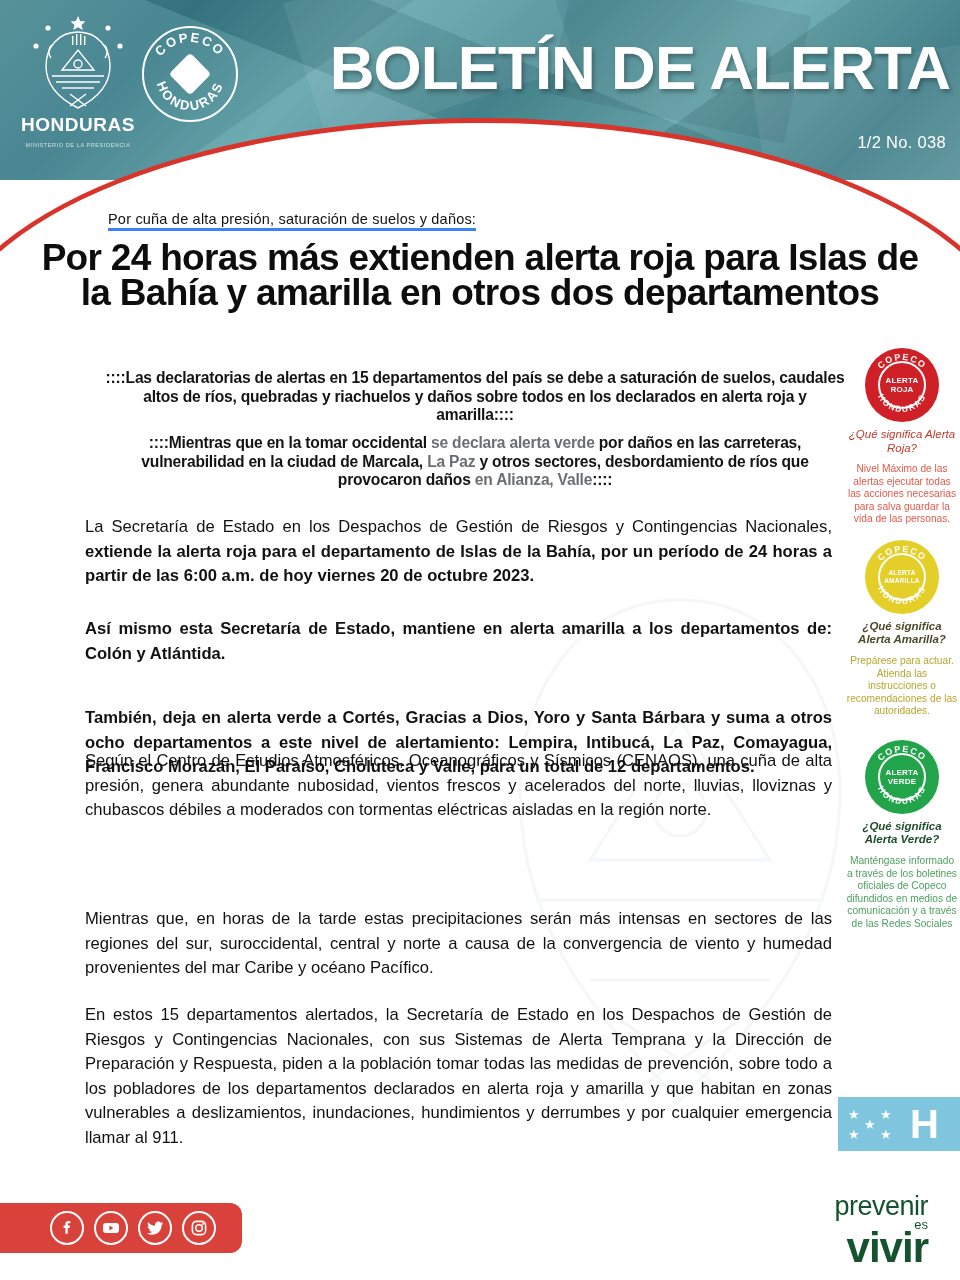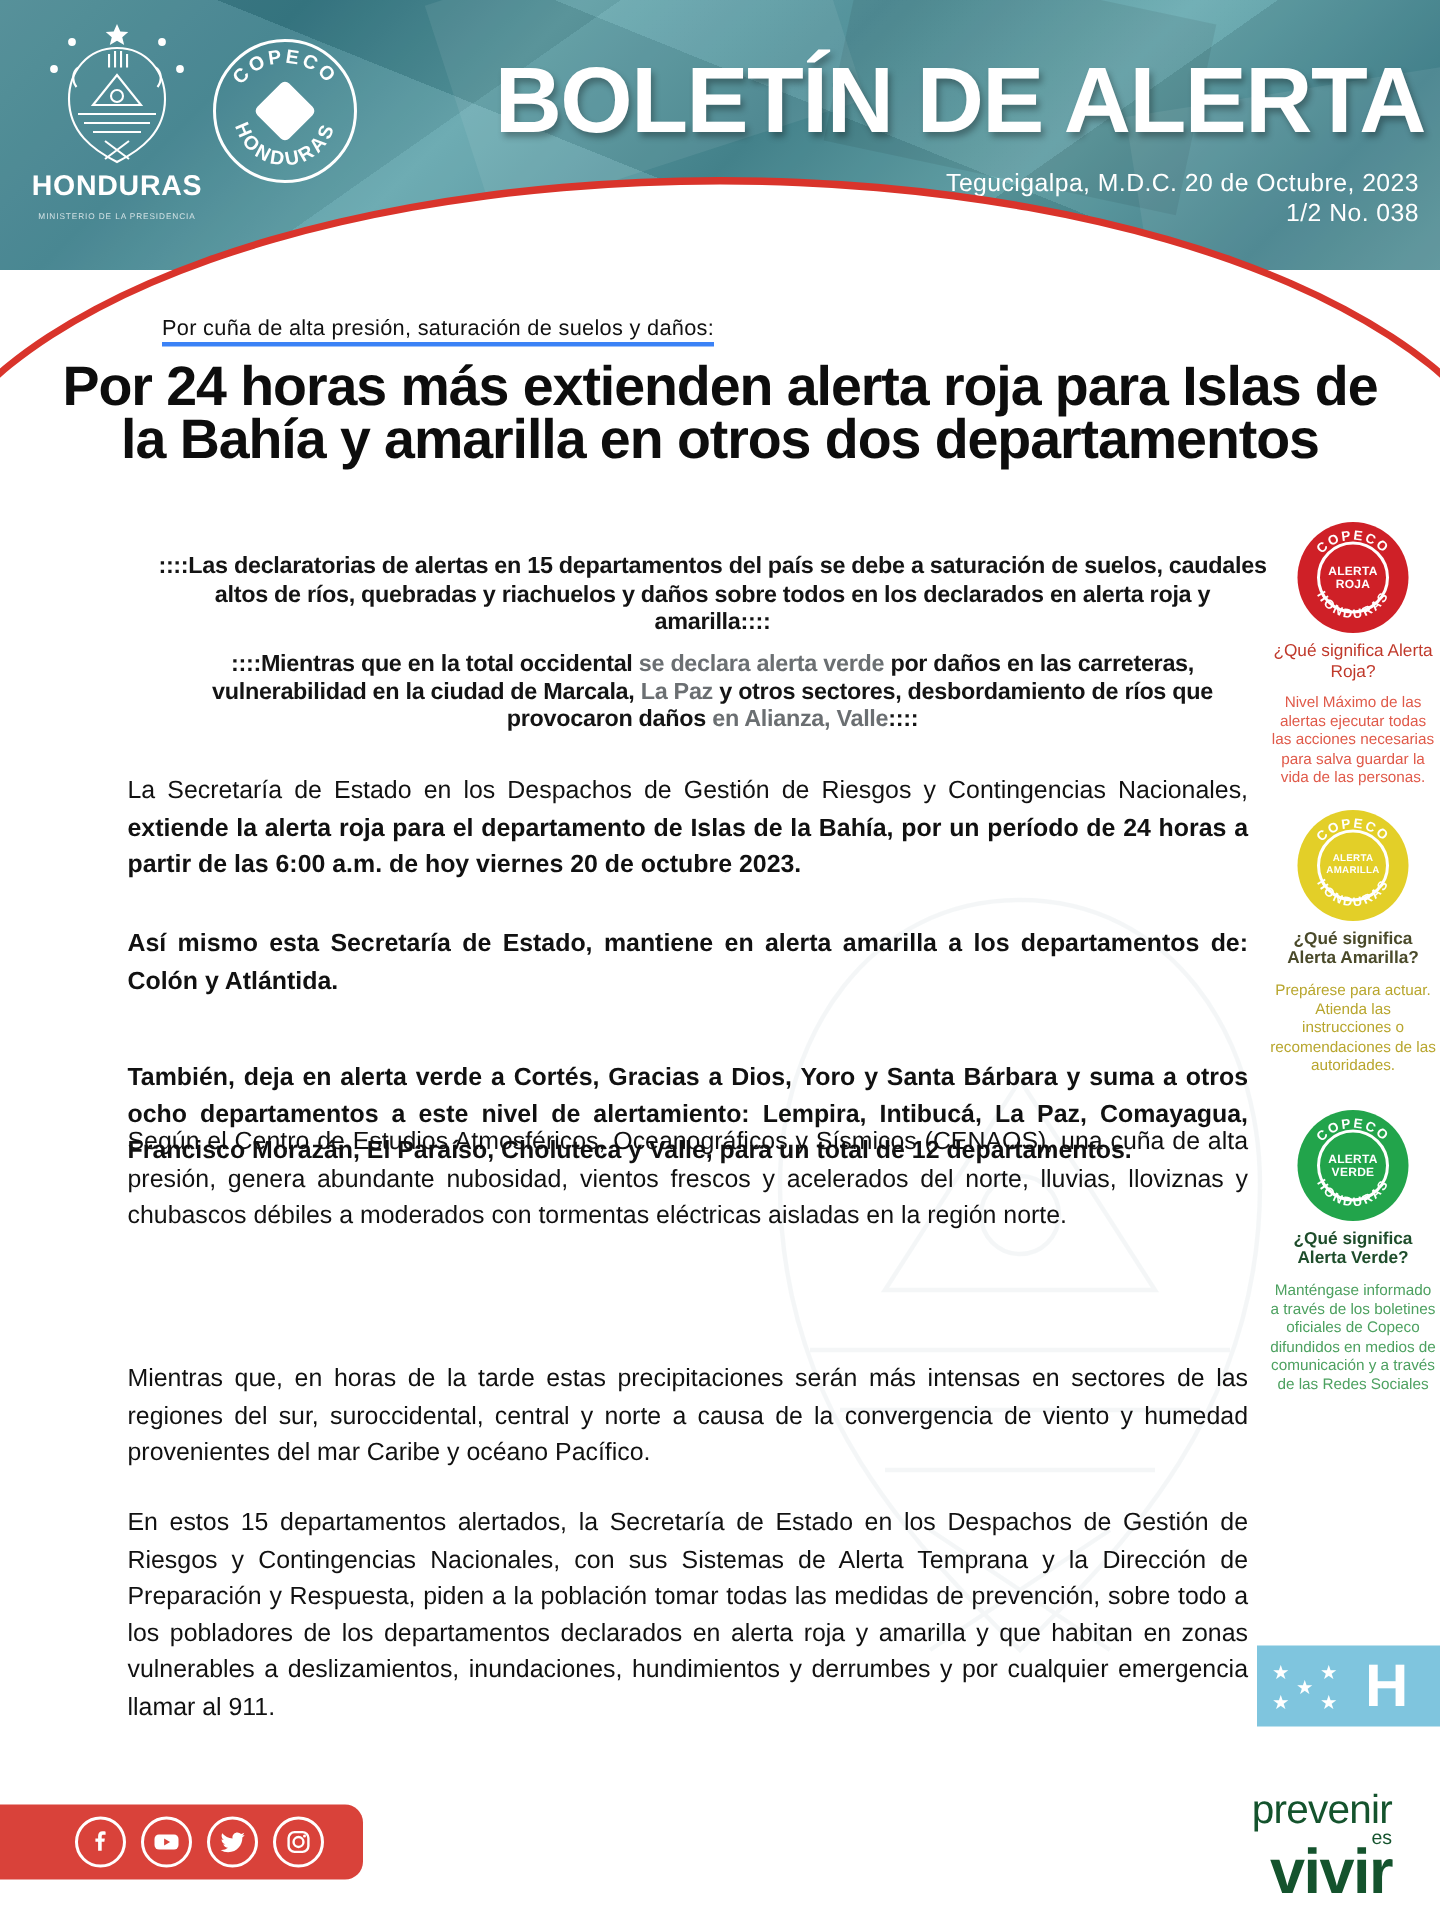--- a/index.html
+++ b/index.html
@@ -131,21 +131,21 @@
     position:absolute;left:13px;top:13px;width:48px;height:48px;border-radius:50%;
     border:2px solid #fff;box-sizing:border-box;
   }
   .seal .inner-txt{
     position:absolute;left:0;top:0;width:74px;height:74px;
     display:flex;flex-direction:column;align-items:center;justify-content:center;
     color:#fff;font-weight:bold;font-size:8px;line-height:9px;letter-spacing:.2px;
   }
   .seal svg{position:absolute;inset:0;}
   .seal text{fill:#fff;font-family:"Liberation Sans",sans-serif;font-weight:bold;font-size:10px;letter-spacing:1.4px;}
-  .q-title{font-size:11.5px;line-height:13.5px;font-weight:normal;margin-bottom:8px;}
+  .q-title{font-size:11.5px;line-height:13.5px;font-weight:normal;margin-bottom:8px;font-style:italic;}
   .q-body{font-size:10.2px;line-height:12.6px;}
   .alert-block.red .q-title{color:#c0392b;}
   .alert-block.red .q-body{color:#e05a4a;}
   .alert-block.yellow .q-title{color:#4a4a2a;font-weight:bold;}
   .alert-block.yellow .q-body{color:#b8a62e;}
   .alert-block.green .q-title{color:#1e4d2b;font-weight:bold;}
   .alert-block.green .q-body{color:#4da160;}
 
   
   .flag-tile{
@@ -226,21 +226,20 @@
         <defs>
           <path id="arcTop" d="M 12,52 A 36,36 0 0 1 84,52"></path>
           <path id="arcBot" d="M 14,50 A 34,34 0 0 0 82,50"></path>
         </defs>
         <text><textPath href="#arcTop" startOffset="50%" text-anchor="middle">COPECO</textPath></text>
         <text><textPath href="#arcBot" startOffset="50%" text-anchor="middle">HONDURAS</textPath></text>
       </svg>
     </div>
 
     <div class="hdr-title">BOLETÍN DE ALERTA</div>
-    <div class="hdr-date">Tegucigalpa, M.D.C. 20 de Octubre, 2023</div>
     <div class="hdr-issue">1/2  No. 038</div>
   </div>
 
   <div class="dome"></div>
   <div class="dome-fill"></div>
 
   <svg class="watermark" viewBox="0 0 420 620">
     <g fill="none" stroke="#3a6b7a" stroke-width="3">
       <path d="M210 40 C110 40 50 130 50 230 C50 380 140 470 210 540 C280 470 370 380 370 230 C370 130 310 40 210 40 Z"></path>
       <path d="M120 300 L210 160 L300 300 Z"></path>
@@ -252,21 +251,21 @@
 
   <div class="content">
 
     <div class="kicker">Por cuña de alta presión, saturación de suelos y daños:</div>
 
     <div class="headline">Por 24 horas más extienden alerta roja para Islas de la Bahía y amarilla en otros dos departamentos</div>
 
     <div class="lead l1">::::Las declaratorias de alertas en 15 departamentos del país se debe a saturación de suelos, caudales altos de ríos, quebradas y riachuelos y daños sobre todos en los declarados en alerta roja y amarilla::::</div>
 
     <div class="lead l2">
-      <span>::::Mientras que en la total occidental</span>
+      <span>::::Mientras que en la tomar occidental</span>
       <span class="grey">se declara alerta</span>
       <span class="grey">verde</span>
       <span>por daños en las carreteras, vulnerabilidad en la ciudad de Marcala,</span>
       <span class="grey">La Paz</span>
       <span>y otros sectores, desbordamiento de ríos que provocaron daños</span>
       <span class="grey">en Alianza, Valle</span><span>::::</span>
     </div>
 
     <div class="body" style="top:515px;">
       <p><span>La Secretaría de Estado en los Despachos de Gestión de Riesgos y Contingencias Nacionales,</span> <b>extiende la alerta roja para el departamento de Islas de la Bahía, por un período de 24  horas a partir de las 6:00 a.m. de hoy viernes 20 de octubre 2023.</b></p>

